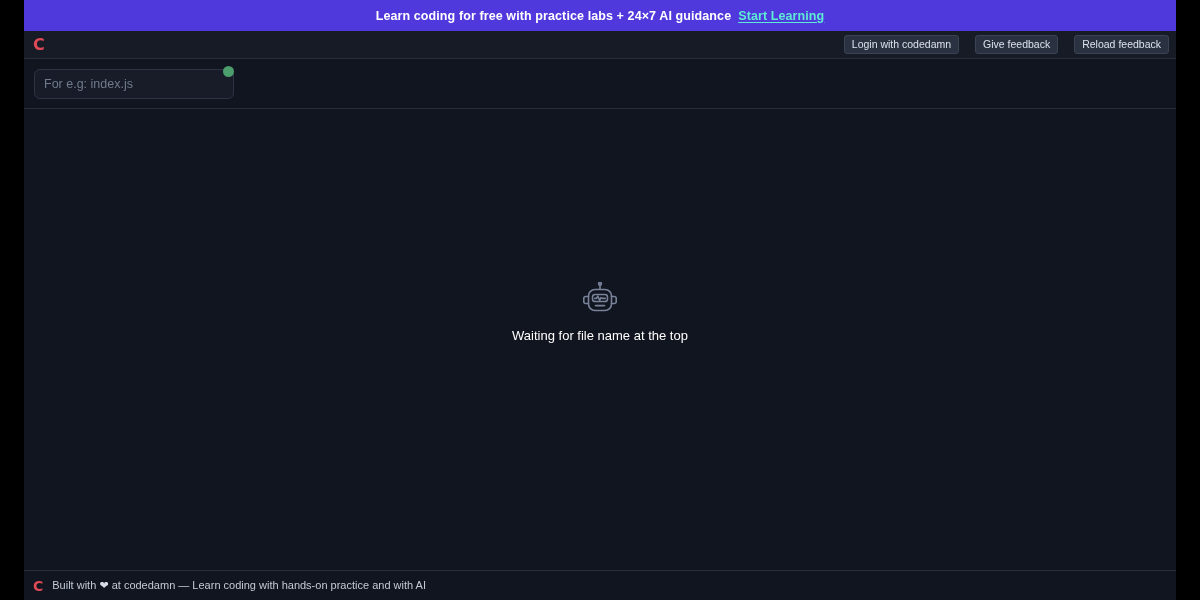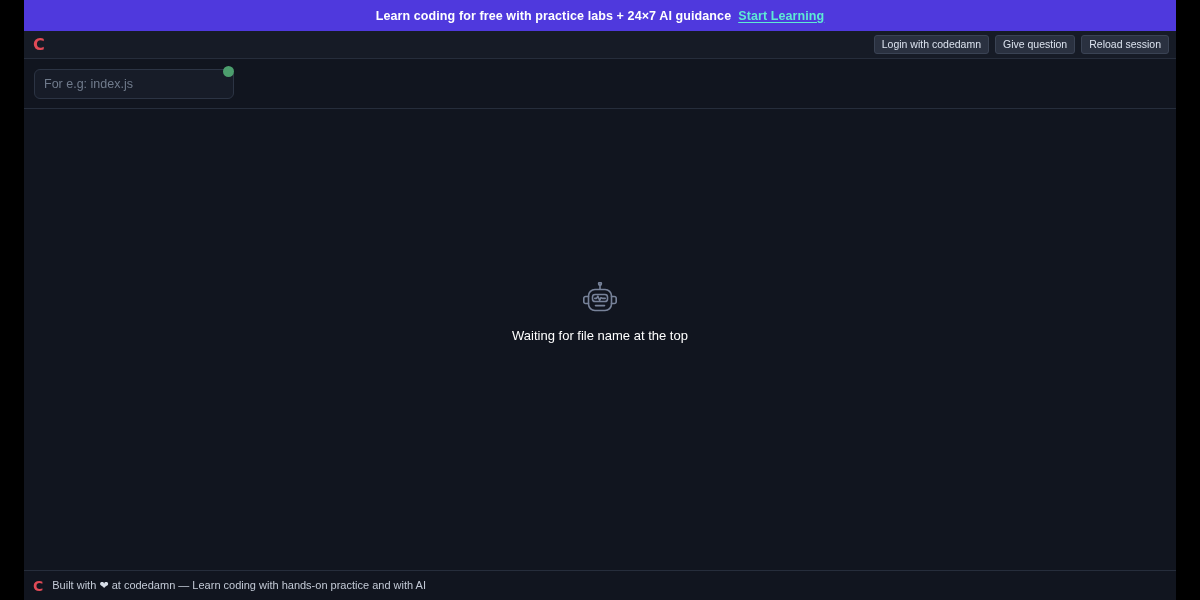--- a/index.html
+++ b/index.html
@@ -69,21 +69,21 @@
     font-size: 16px;
     font-weight: bold;
     color: #e04a56;
     line-height: 1;
     font-family: "DejaVu Sans", sans-serif;
   }
   .header-spacer { flex: 1 1 auto; }
   .header-actions {
     display: flex;
     align-items: flex-end;
-    gap: 6px;
+    gap: 16px;
   }
   .hbtn {
     background: #2a3140;
     border: 1px solid #3a4354;
     border-radius: 3px;
     color: #dbe2ee;
     font-size: 10.5px;
     padding: 3px 7px 4px;
     line-height: 1;
     cursor: pointer;
@@ -220,22 +220,22 @@
     <div class="promo-banner">
       <span class="promo-text">Learn coding for free with practice labs + 24×7 AI guidance</span>
       <a class="promo-link">Start Learning</a>
     </div>
 
     <div class="app-header">
       <span class="brand-logo">C</span>
       <span class="header-spacer"></span>
       <div class="header-actions">
         <button class="hbtn">Login with codedamn</button>
-        <button class="hbtn">Give question</button>
-        <button class="hbtn">Reload session</button>
+        <button class="hbtn">Give feedback</button>
+        <button class="hbtn">Reload feedback</button>
       </div>
     </div>
 
     <div class="workspace">
 
 
       <div class="editor-panel">
         <div class="filename-bar">
           <input class="filename-input" type="text" placeholder="For e.g: index.js" style="">
           <span class="status-dot"></span>

